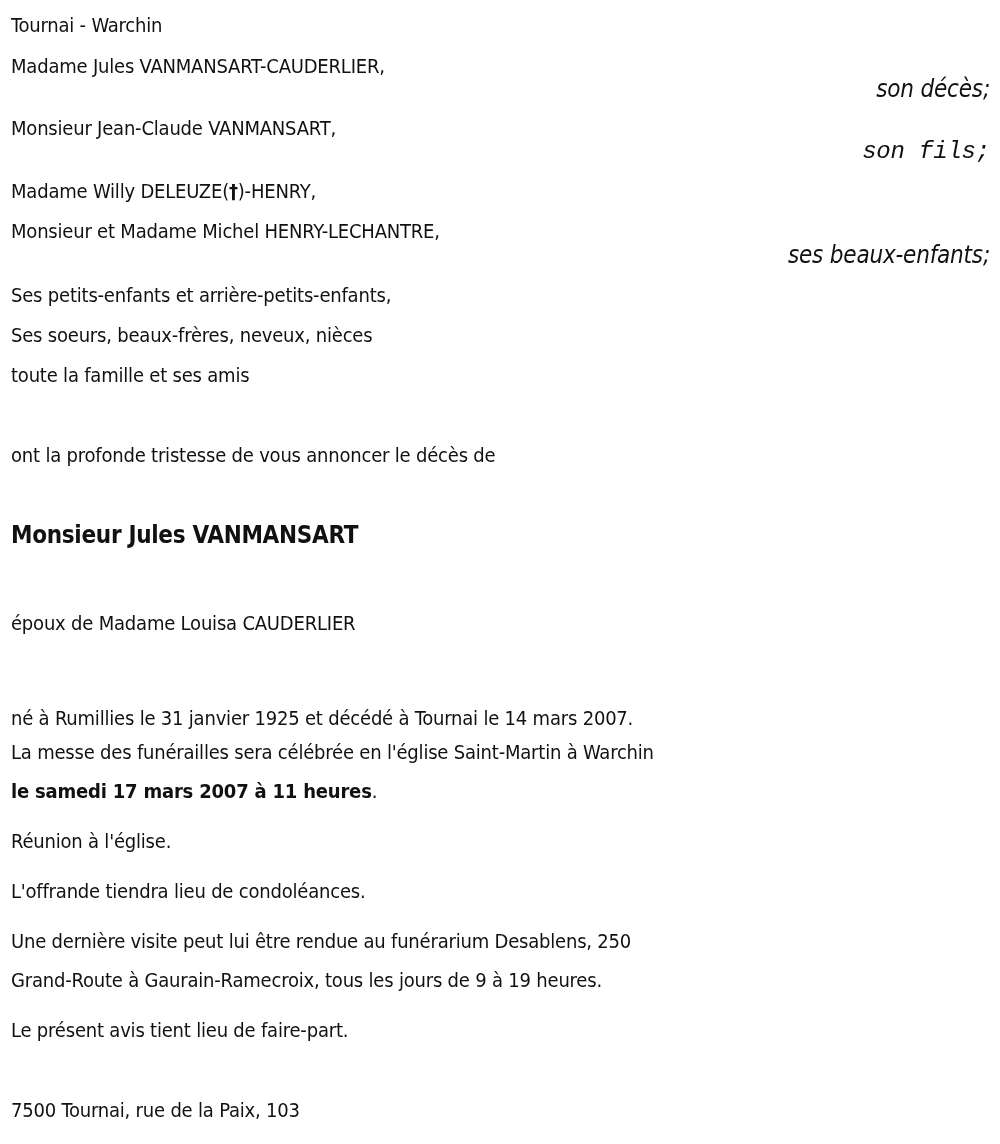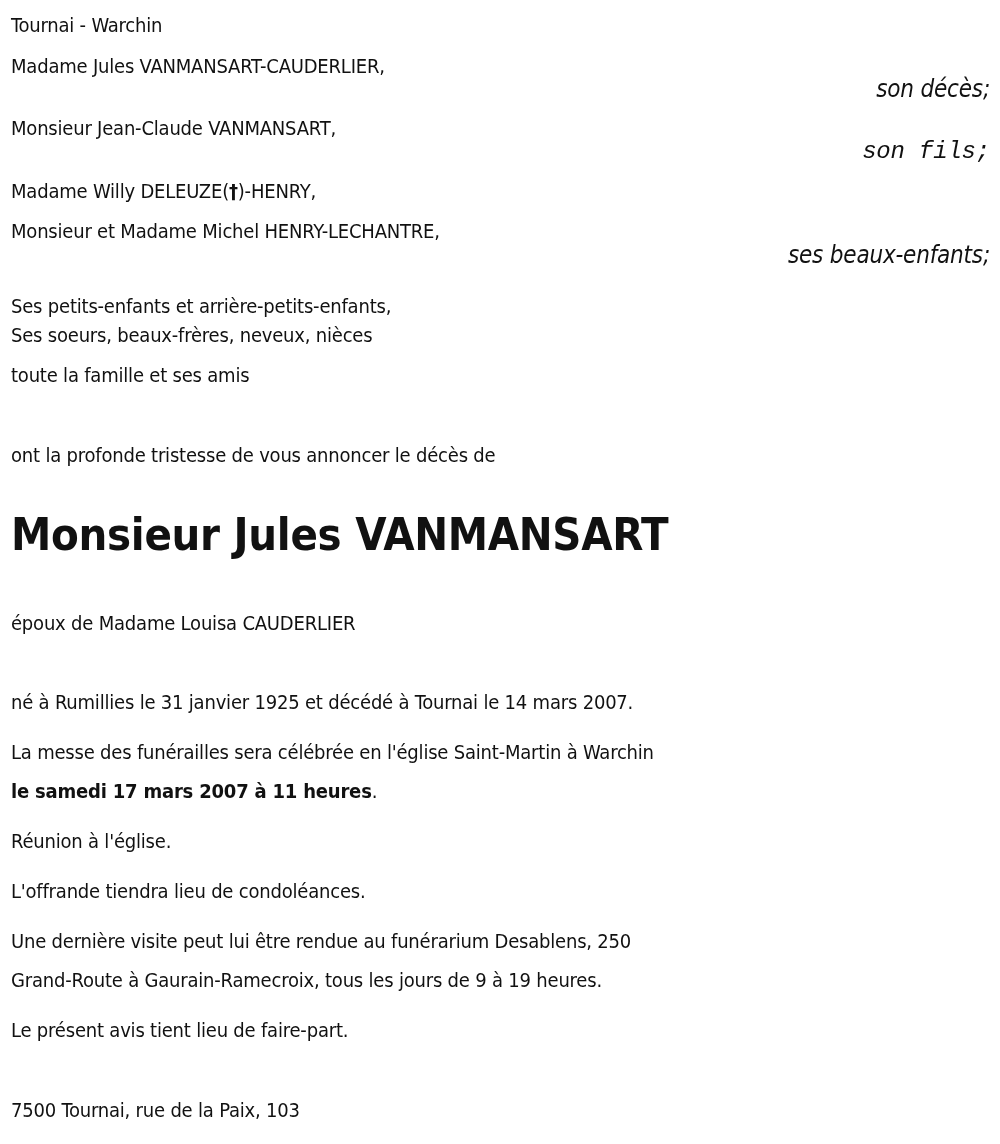--- a/index.html
+++ b/index.html
@@ -32,21 +32,21 @@
       font-style: italic;
       line-height: 30px;
       font-size: 24px;
       letter-spacing: -0.2px;
     }
     .title {
       position: absolute;
       left: 11px;
       white-space: nowrap;
       font-weight: bold;
-      font-size: 45px;
+      font-size: 24px;
       line-height: 42px;
       letter-spacing: -0.3px;
     }
     .bold { font-weight: bold; }
   </style>
 </head>
 <body>
 
 <div>
 
@@ -57,31 +57,31 @@
 
   <div class="line" style="top:113px;">Monsieur Jean-Claude VANMANSART,</div>
   <div class="rel" style="top:137px;font-family:Liberation Mono, monospace;">son fils;</div>
 
   <div class="line" style="top:176px;">
     <span>Madame Willy DELEUZE(</span><span style="font-weight:bold;">†</span><span>)-HENRY,</span>
   </div>
   <div class="line" style="top:216px;">Monsieur et Madame Michel HENRY-LECHANTRE,</div>
   <div class="rel" style="top:240px;">ses beaux-enfants;</div>
 
-  <div class="line" style="top:280px;margin-top:11px;">Ses petits-enfants et arrière-petits-enfants,</div>
+  <div class="line" style="top:280px;">Ses petits-enfants et arrière-petits-enfants,</div>
   <div class="line" style="top:320px;">Ses soeurs, beaux-frères, neveux, nièces</div>
   <div class="line" style="top:360px;">toute la famille et ses amis</div>
 
   <div class="line" style="top:440px;">ont la profonde tristesse de vous annoncer le décès de</div>
 
   <div class="title" style="top:514px;">Monsieur Jules VANMANSART</div>
 
   <div class="line" style="top:608px;">époux de Madame Louisa CAUDERLIER</div>
 
-  <div class="line" style="top:687px;text-align:right;">né à Rumillies le 31 janvier 1925 et décédé à Tournai le 14 mars 2007.</div>
+  <div class="line" style="top:703px;text-align:right;">né à Rumillies le 31 janvier 1925 et décédé à Tournai le 14 mars 2007.</div>
 
   <div class="line" style="top:737px;">La messe des funérailles sera célébrée en l'église Saint-Martin à Warchin</div>
   <div class="line" style="top:776px;">
     <span class="bold">le samedi 17 mars 2007 à 11 heures</span><span>.</span>
   </div>
 
   <div class="line" style="top:826px;">Réunion à l'église.</div>
 
   <div class="line" style="top:876px;">L'offrande tiendra lieu de condoléances.</div>
 

